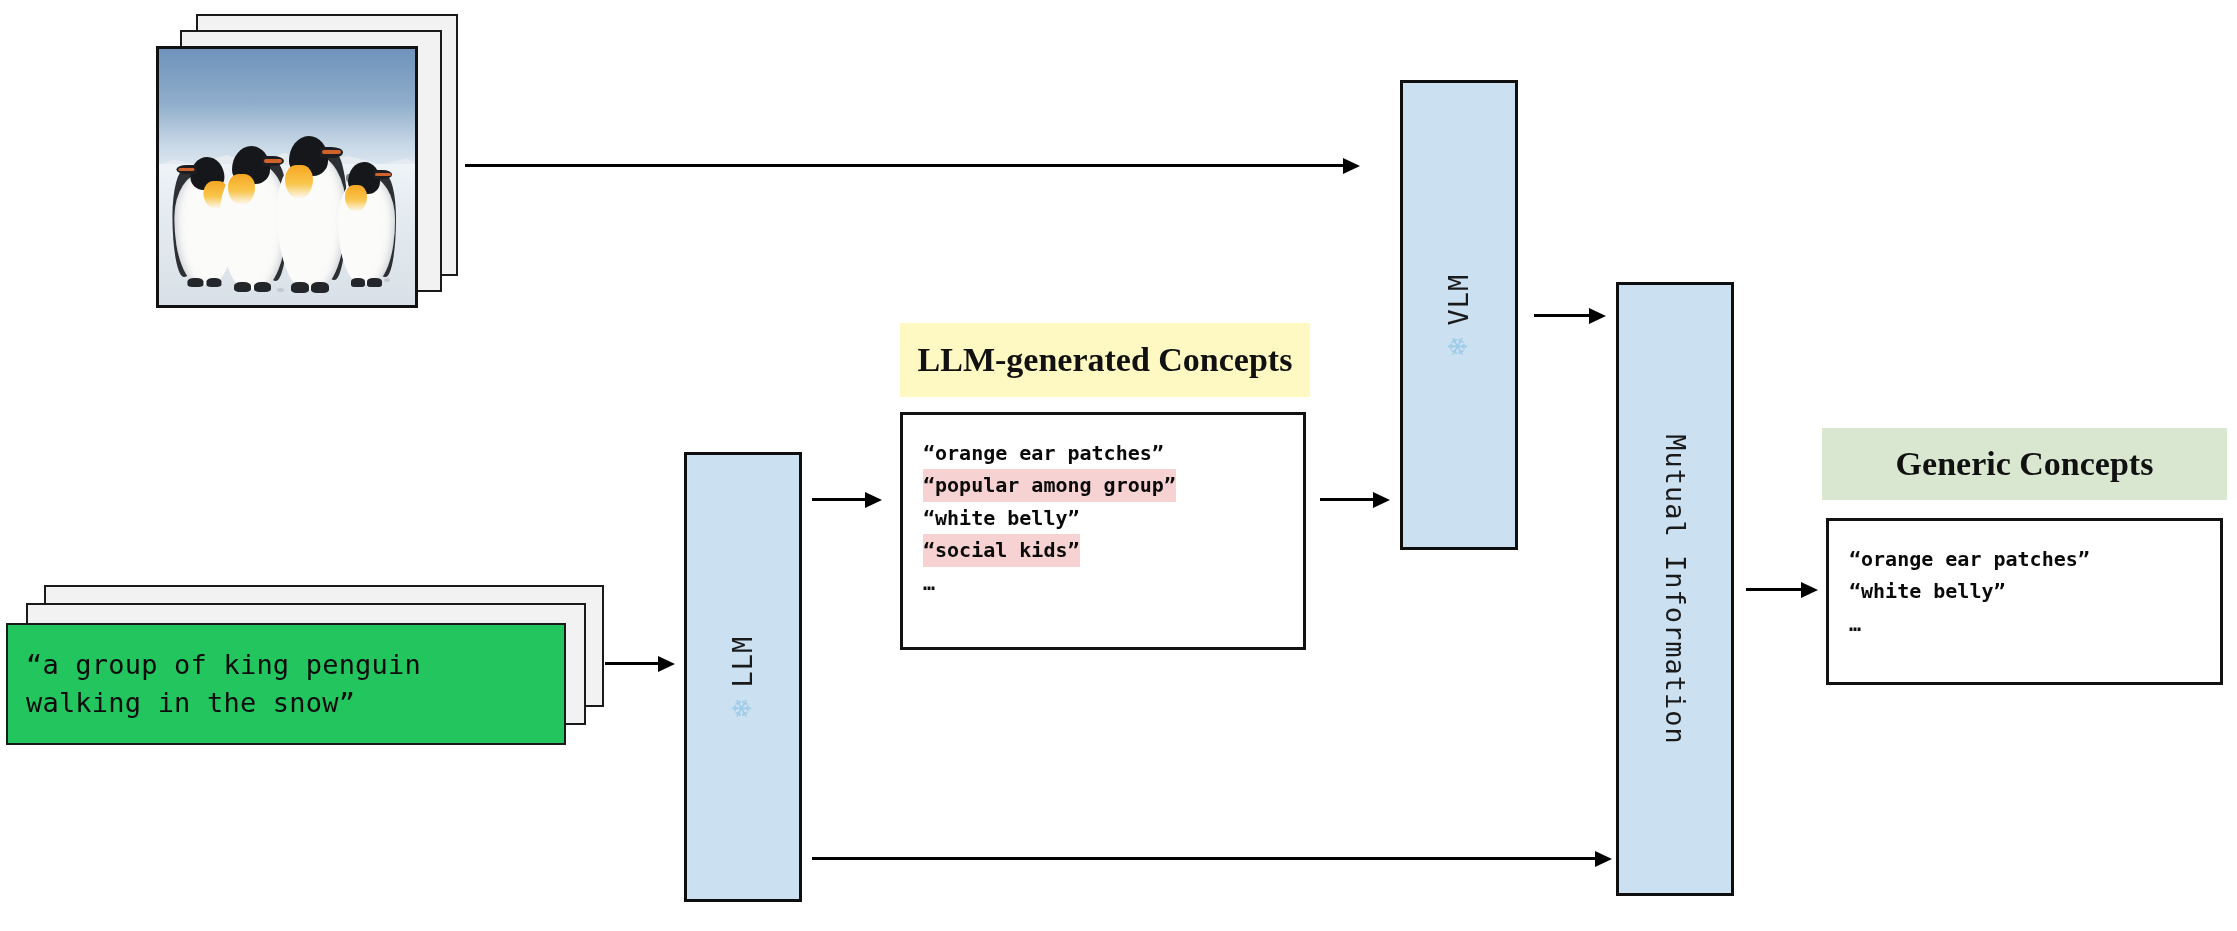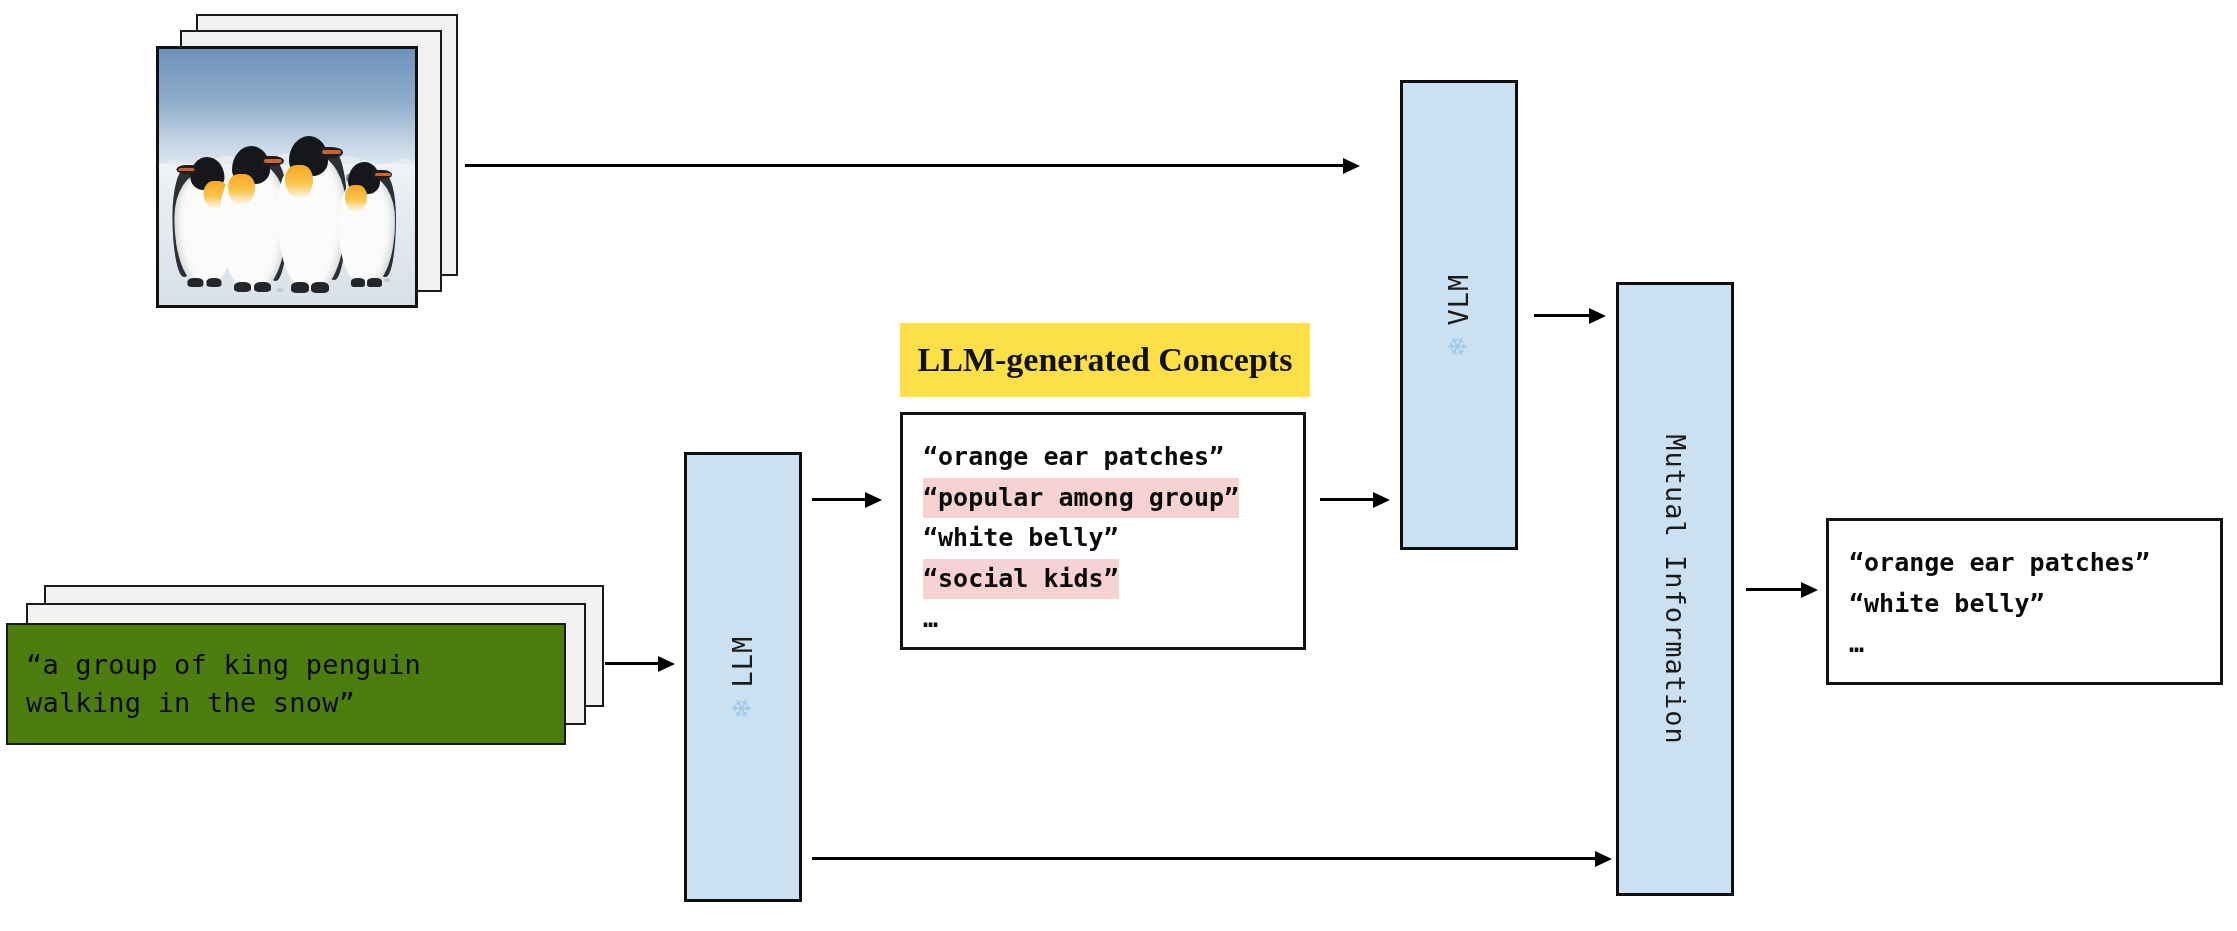--- a/index.html
+++ b/index.html
@@ -114,21 +114,21 @@
   
   .cap-stack { position: absolute; }
   .cap-shadow {
     position: absolute;
     background: #f2f2f2;
     border: 2px solid #1a1a1a;
     box-sizing: border-box;
   }
   .cap-front {
     position: absolute;
-    background: #4d7c0f;
+    background: #22c55e;
     border: 2px solid #1a1a1a;
     box-sizing: border-box;
     display: flex;
     align-items: center;
   }
   .cap-text {
     font-family: "DejaVu Sans Mono", "Liberation Mono", monospace;
     font-size: 27px;
     line-height: 1.42;
     color: #0b0b0b;
@@ -175,35 +175,35 @@
     position: absolute;
     display: flex;
     align-items: center;
     justify-content: center;
     font-family: "Liberation Serif", serif;
     font-weight: bold;
     font-size: 34px;
     color: #111111;
     box-sizing: border-box;
   }
-  .banner-orange { background: #fde047; }
+  .banner-orange { background: #fef9c3; }
   .banner-green  { background: #d9e7d0; }
 
   
   .concept-box {
     position: absolute;
     background: #ffffff;
     border: 3px solid #121212;
     box-sizing: border-box;
     padding: 22px 20px 0 20px;
   }
   .concept-line {
     font-family: "DejaVu Sans Mono", "Liberation Mono", monospace;
     font-weight: bold;
-    font-size: 25px;
+    font-size: 20px;
     line-height: 1.62;
     color: #0a0a0a;
     white-space: nowrap;
     display: block;
     width: fit-content;
   }
   .concept-line.hl { background: #f6d2d2; }
   .concept-line.ellipsis { font-weight: bold; letter-spacing: 2px; }
 
   
@@ -331,20 +331,21 @@
   <div class="banner banner-orange" style="left:900px; top:323px; width:410px; height:74px;">LLM-generated Concepts</div>
 
   <div class="concept-box" style="left:900px; top:412px; width:406px; height:238px;">
     <span class="concept-line">“orange ear patches”</span>
     <span class="concept-line hl">“popular among group”</span>
     <span class="concept-line">“white belly”</span>
     <span class="concept-line hl">“social kids”</span>
     <span class="concept-line ellipsis">…</span>
   </div>
 
+  <div class="banner banner-green" style="left:1822px; top:428px; width:405px; height:72px;">Generic Concepts</div>
 
   <div class="concept-box" style="left:1826px; top:518px; width:397px; height:167px;">
     <span class="concept-line">“orange ear patches”</span>
     <span class="concept-line">“white belly”</span>
     <span class="concept-line ellipsis">…</span>
   </div>
 
   <div class="arrow" style="left:465px; top:164px; width:895px;">
     <div class="shaft" style="width:878px;"></div>
     <div class="head" style="left:878px;"></div>

